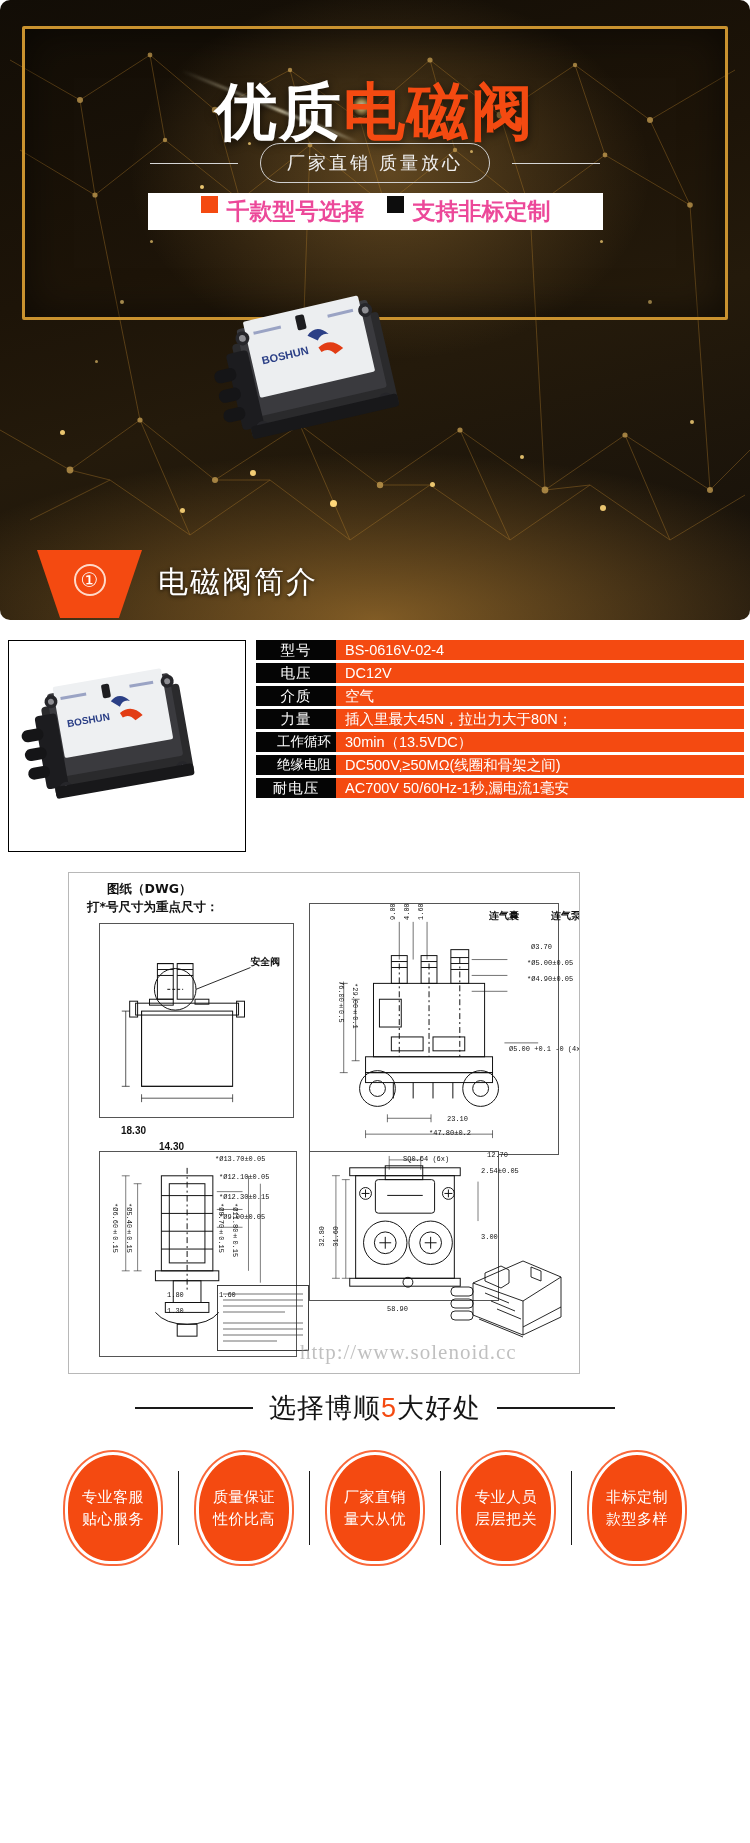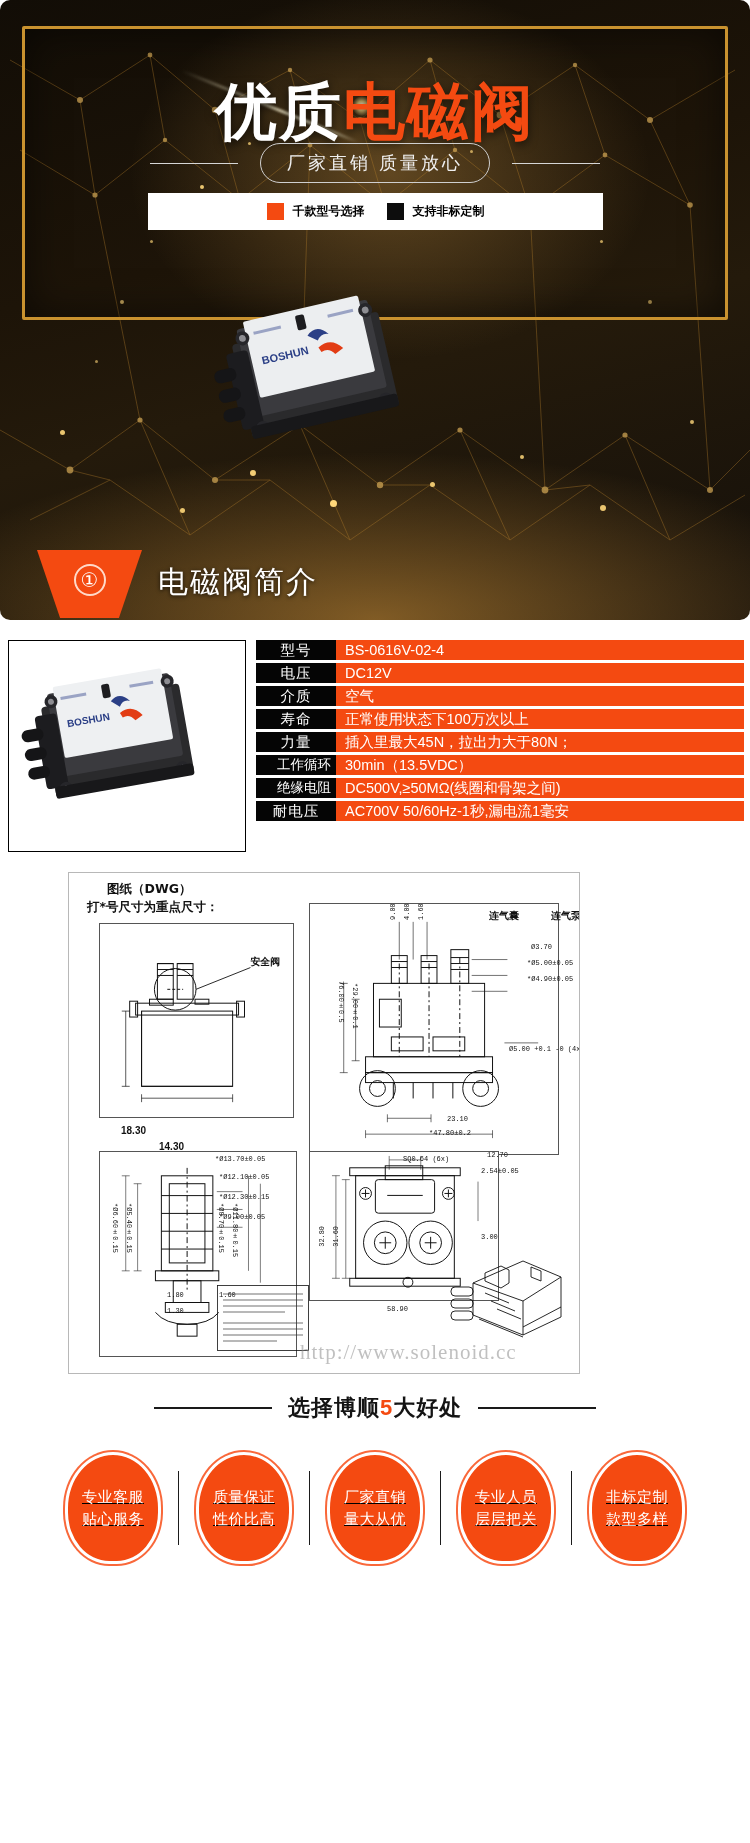--- a/index.html
+++ b/index.html
@@ -53,21 +53,21 @@
   .sub-line { width: 88px; height: 1px; background: #d6d6d6; }
   .sub-pill {
     border: 1px solid #cfcfcf; border-radius: 22px;
     padding: 7px 26px; color: #f0f0f0; font-size: 18px; letter-spacing: 3px;
   }
 
   .tag-bar {
     position: absolute; left: 148px; top: 193px; width: 455px; height: 37px;
     background: #ffffff; display: flex; align-items: center; justify-content: center; gap: 22px;
   }
-  .tag { display: flex; align-items: flex-end; gap: 9px; font-size: 12px; color: #000000; font-weight: 600; }
+  .tag { display: flex; align-items: flex-start; gap: 9px; font-size: 23px; color: #ec4899; font-weight: 600; }
   .tag-sq { width: 17px; height: 17px; display:inline-block; }
   .tag-sq.orange { background: #f44a11; }
   .tag-sq.black { background: #0d0d0d; }
 
   
   .hero-product { position: absolute; left: 214px; top: 280px; width: 230px; height: 205px; }
 
   
   .section-bar {
     position: absolute; left: 0; top: 550px; width: 750px; height: 70px;
@@ -122,25 +122,25 @@
   .watermark {
     position: absolute; left: 300px; top: 1340px; width: 360px;
     color: rgba(140,140,140,.55); font-size: 21px; letter-spacing: 1px;
     font-family: "Liberation Serif", serif; pointer-events: none;
   }
 
   
   .ben-head { position: absolute; left: 0; top: 1382px; width: 750px; height: 52px;
               display: flex; align-items: center; justify-content: center; gap: 16px; }
   .ben-hline { width: 118px; height: 2px; background: #1a1a1a; }
-  .ben-title { font-size: 22px; color: #141414; font-weight: 700; letter-spacing: 1px; }
+  .ben-title { font-size: 27px; color: #141414; font-weight: 400; letter-spacing: 1px; }
   .ben-title .num { color: #f44a11; }
 
   .ben-row { position: absolute; left: 0; top: 1452px; width: 750px;
-             display: flex; align-items: center; justify-content: center; text-decoration: underline; }
+             display: flex; align-items: center; justify-content: center; }
   .ben-cell { width: 130px; display: flex; justify-content: center; }
   .ben-div { width: 1px; height: 74px; background: #1b1b1b; }
   .ben-circle {
     width: 96px; height: 112px; border-radius: 50% 50% 46% 46%;
     background: #f44a11; border: 3px solid #fff;
     box-shadow: 0 0 0 2px #f9683a;
     display: flex; flex-direction: column; align-items: center; justify-content: center;
     color: #fff; font-size: 15px; line-height: 1.45; letter-spacing: .5px;
   }
 </style>
@@ -312,24 +312,20 @@
     </div>
     <div class="spec-row">
       <div class="spec-key">电压</div>
       <div class="spec-val">DC12V</div>
     </div>
     <div class="spec-row">
       <div class="spec-key">介质</div>
       <div class="spec-val">空气</div>
     </div>
     <div class="spec-row">
-      <div class="spec-key">寿命</div>
-      <div class="spec-val">正常使用状态下100万次以上</div>
-    </div>
-    <div class="spec-row">
       <div class="spec-key">力量</div>
       <div class="spec-val">插入里最大45N，拉出力大于80N；</div>
     </div>
     <div class="spec-row">
       <div class="spec-key tight">工作循环</div>
       <div class="spec-val">30min（13.5VDC）</div>
     </div>
     <div class="spec-row">
       <div class="spec-key tight">绝缘电阻</div>
       <div class="spec-val">DC500V,≥50MΩ(线圈和骨架之间)</div>

